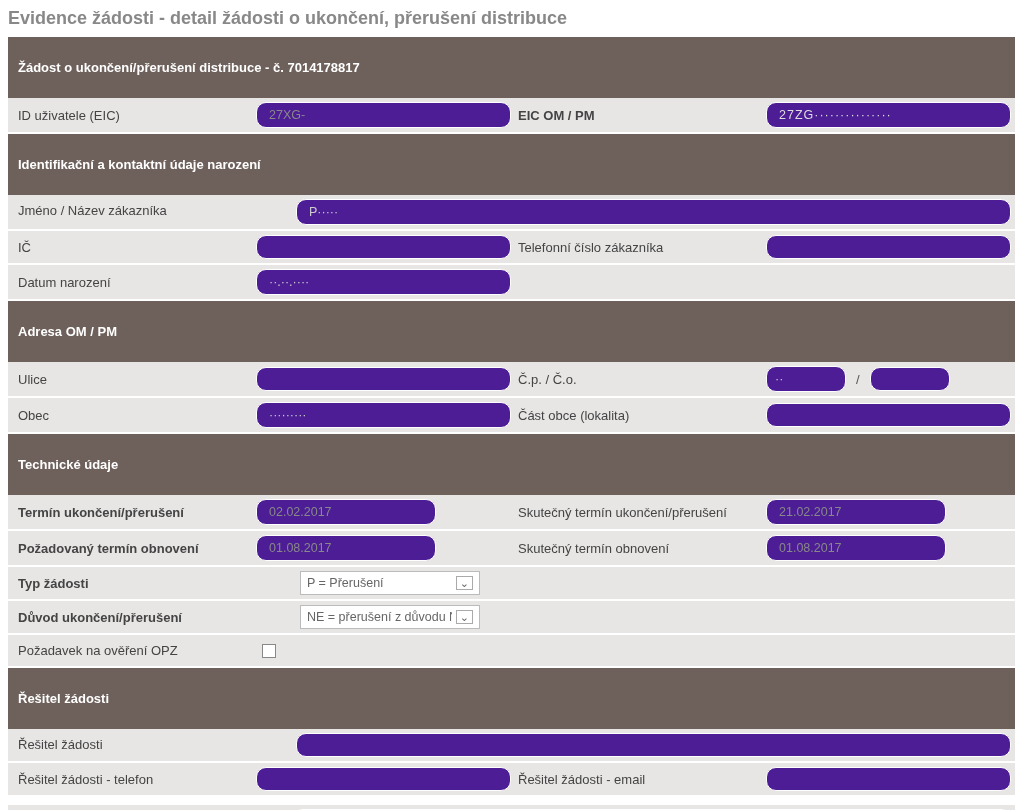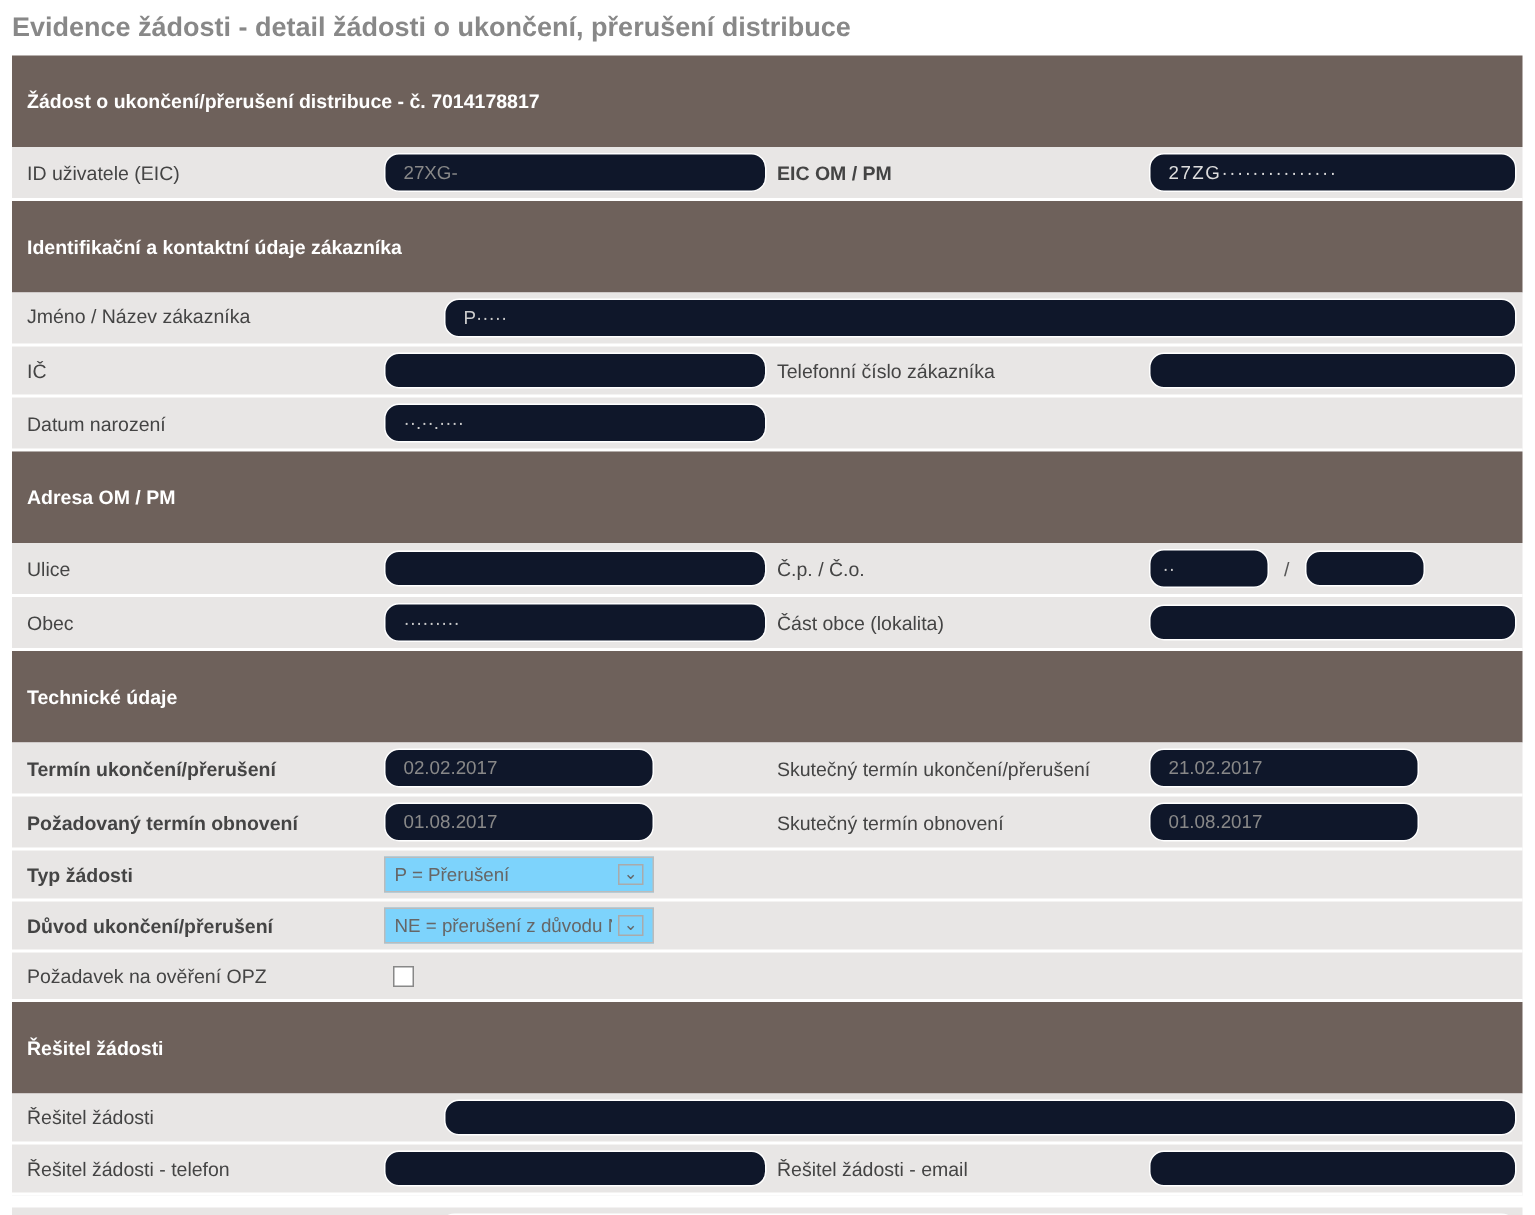--- a/index.html
+++ b/index.html
@@ -46,43 +46,44 @@
     width: 100%;
     gap: 4px;
   }
   .label {
     color: #444;
     padding: 4px 6px;
     flex: 0 0 auto;
   }
   .label-bold { font-weight: bold; }
   .input-ro {
-    background: #0f172a;
+    background: #4c1d95;
     border-radius: 10px;
     padding: 5px 12px;
     color: #888;
     min-height: 24px;
     display: flex;
     align-items: center;
     flex: 1;
     border: 1px solid #fff;
     font-size: 12.5px;
   }
   .input-ro.centered { justify-content: center; }
   .select-ro {
-    background: #7dd3fc;
+    background: #ffffff;
     border: 1px solid #bbb;
     padding: 3px 6px;
     color: #666;
     min-height: 24px;
     display: flex;
     align-items: center;
     justify-content: space-between;
     width: 180px;
     font-size: 12.5px;
+    margin-left: 44px;
   }
   .chevron {
     font-size: 11px;
     color: #666;
     border: 1px solid #aaa;
     padding: 0 3px;
     line-height: 12px;
     margin-left: 4px;
   }
   .checkbox {
@@ -148,21 +149,21 @@
       <div class="label">ID uživatele (EIC)</div>
       <div class="input-ro">27XG-</div>
     </div>
     <div class="half right">
       <div class="label label-bold">EIC OM / PM</div>
       <div class="input-ro blurred">27ZG···············</div>
     </div>
   </div>
 </div>
 
-<div class="section-header">Identifikační a kontaktní údaje zákazníka</div>
+<div class="section-header">Identifikační a kontaktní údaje narození</div>
 <div class="form-body">
   <div class="row">
     <div class="full">
       <div class="label" style="width:280px">Jméno / Název zákazníka</div>
       <div class="input-ro modest">P·····</div>
     </div>
   </div>
   <div class="row">
     <div class="half">
       <div class="label">IČ</div>

